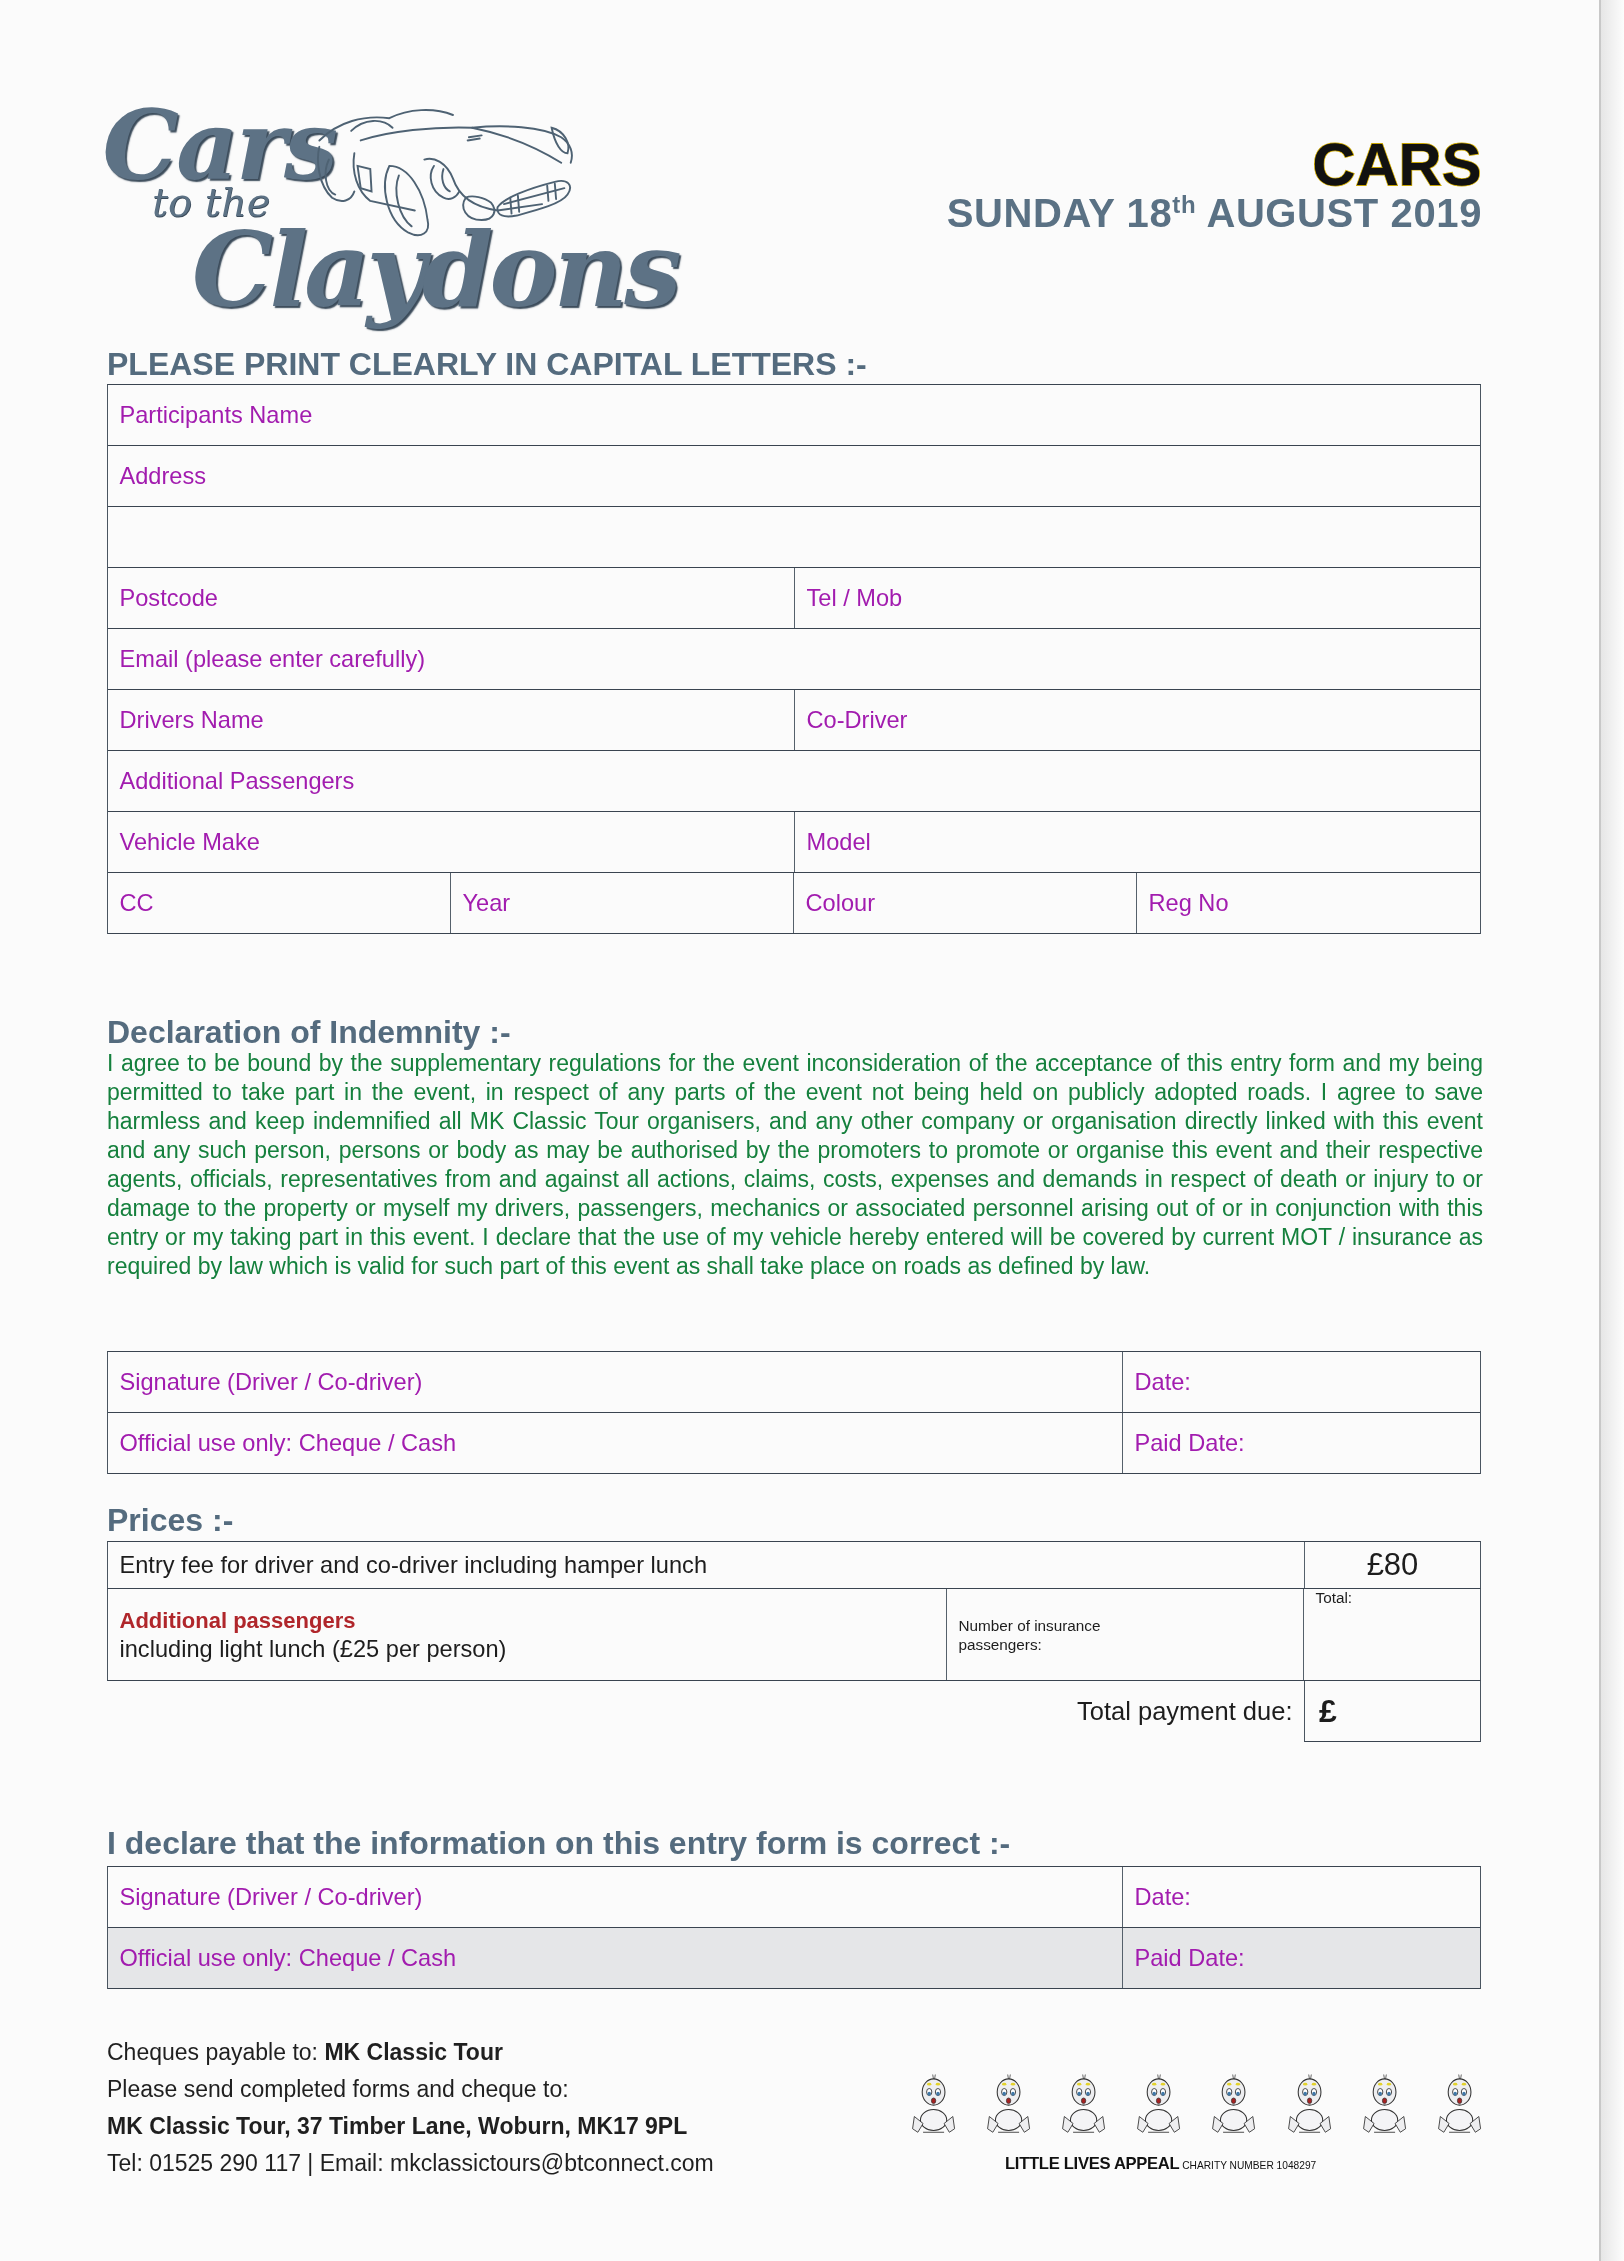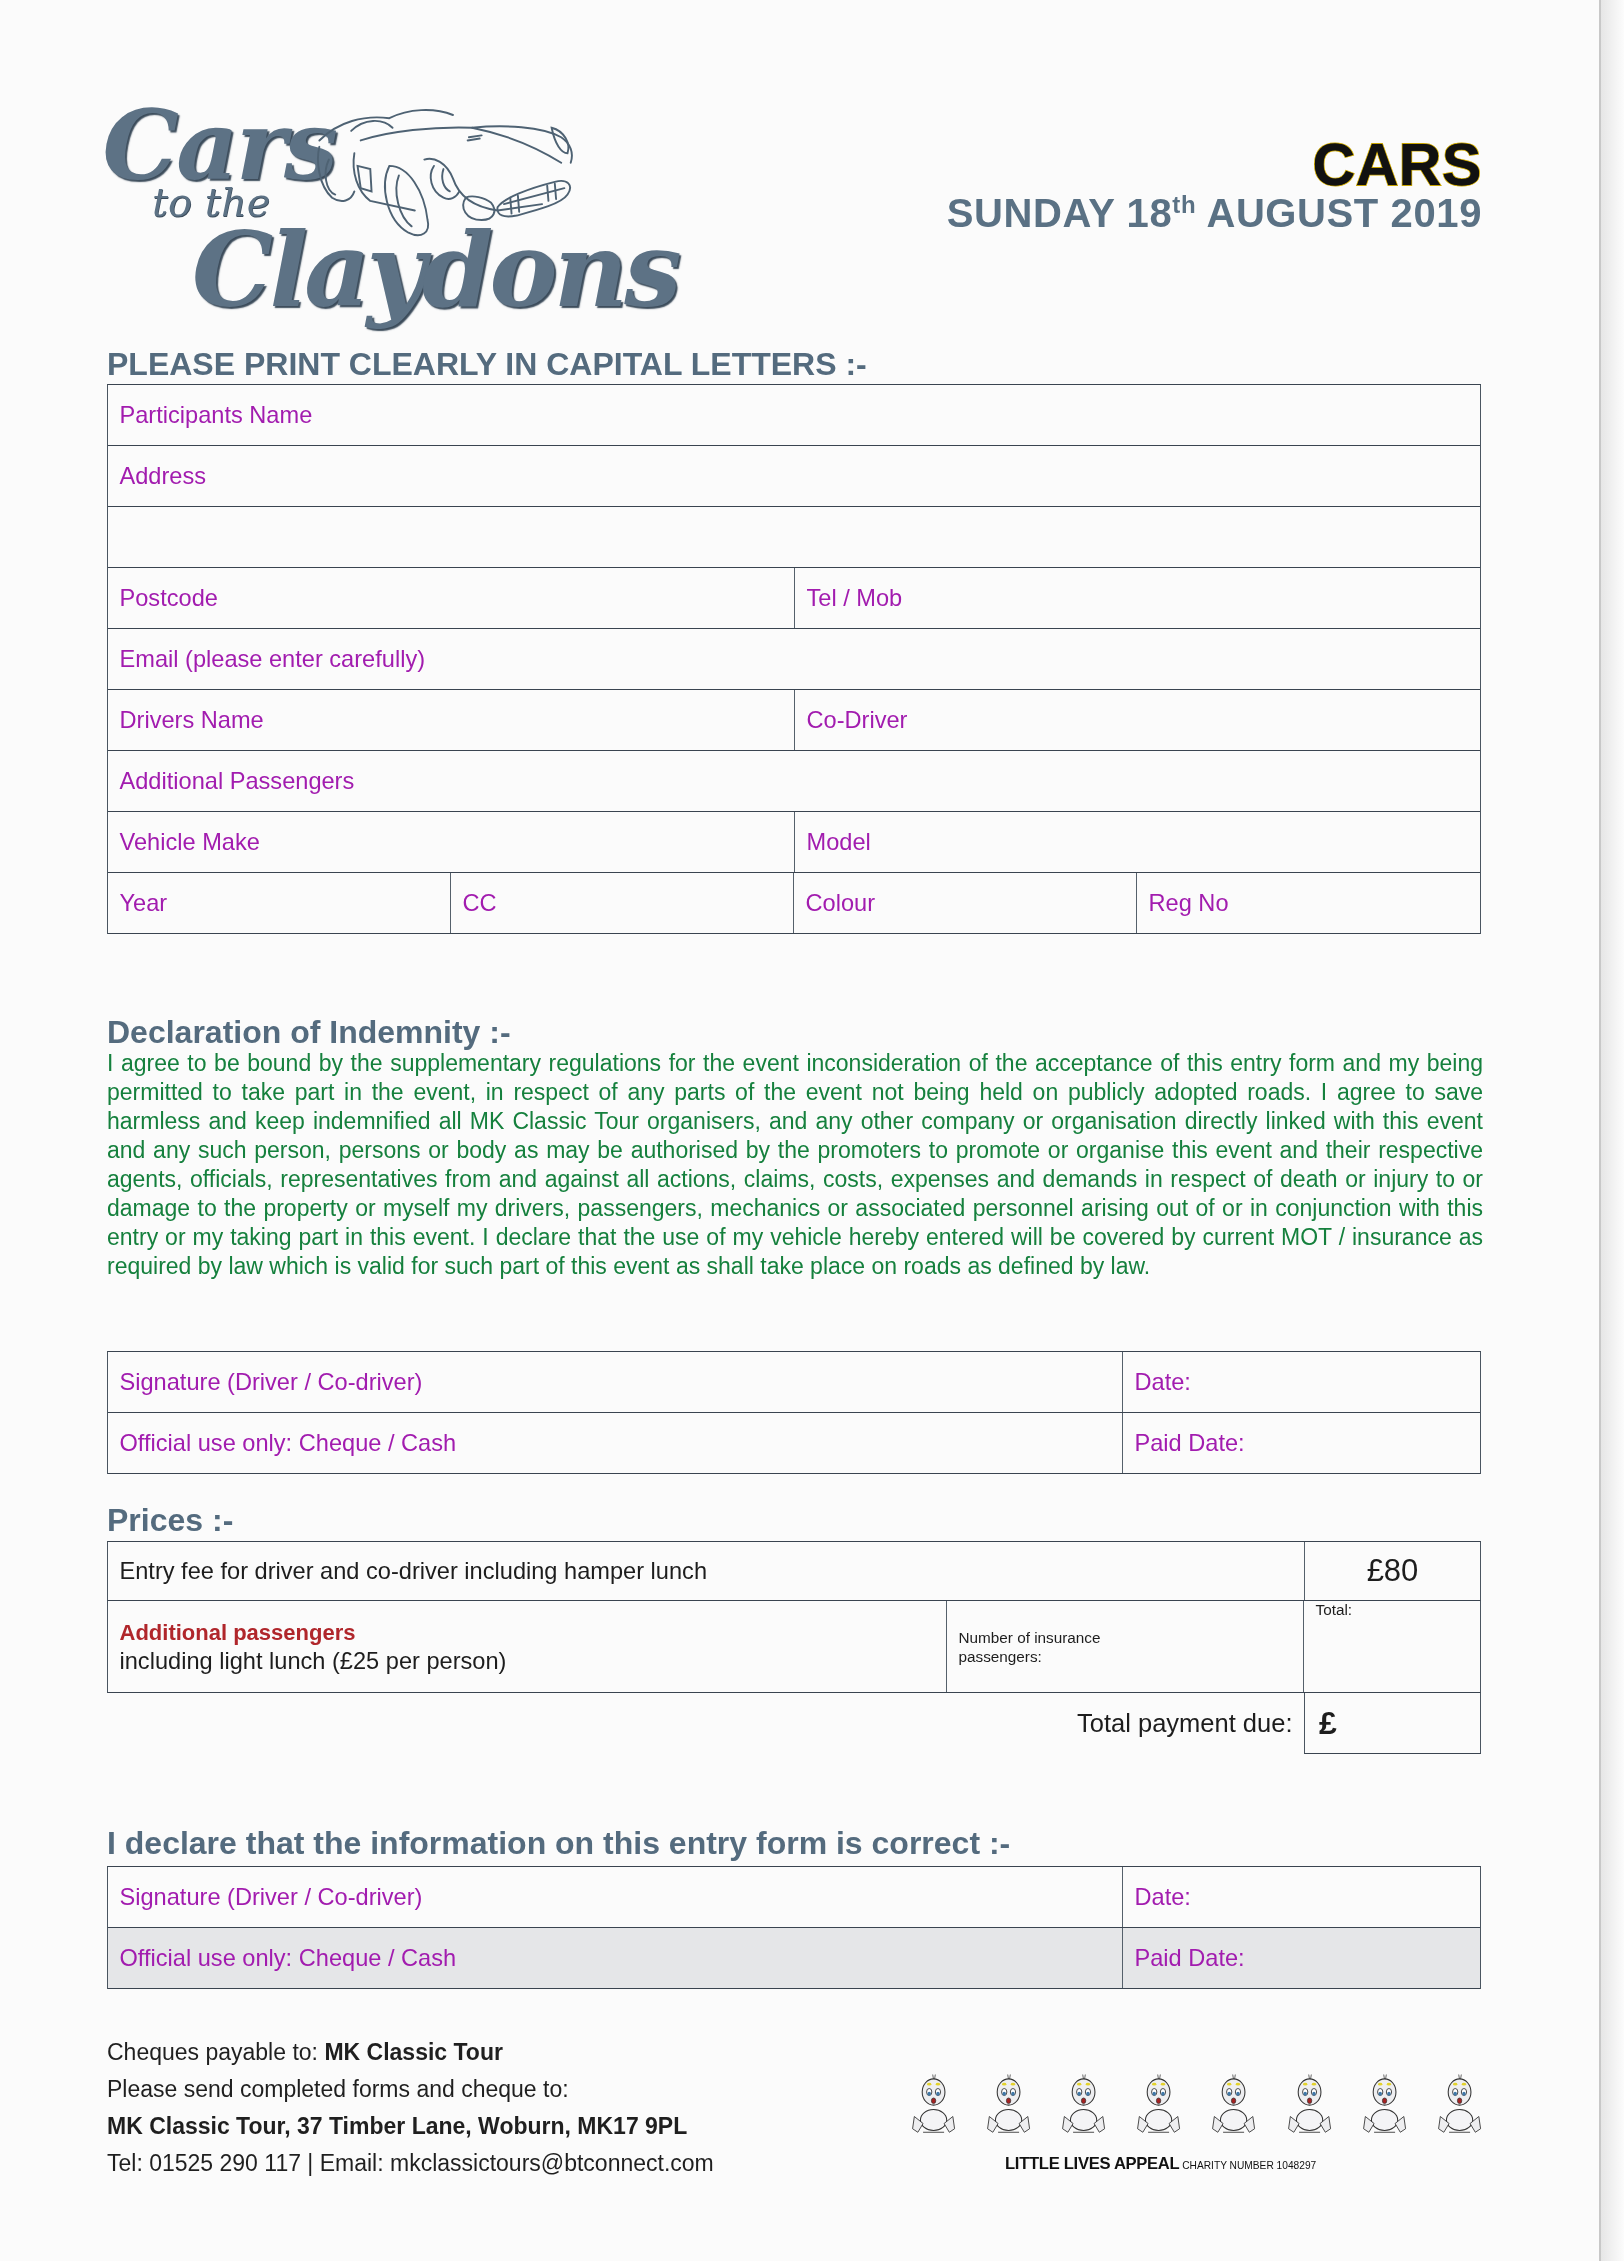--- a/index.html
+++ b/index.html
@@ -35,21 +35,21 @@
     .w-half { width: 687px; }
     .w-rest { flex: 1; }
     .w-q { width: 343px; }
     .w-sig { width: 1015px; }
 
     
     .declaration-body { position: absolute; left: 107px; top: 1049px; width: 1376px; font-size: 23px; line-height: 29px; color: #15803d; text-align: justify; }
 
     
     .prices-grid { position: absolute; left: 107px; top: 1541px; width: 1374px; }
-    .p-row1 { position: relative; height: 60px; border-top: 1.9px solid #3a4450; border-left: 1.3px solid #4a5560; border-right: 1.3px solid #4a5560; border-bottom: 1.9px solid #3a4450; display: flex; }
+    .p-row1 { position: relative; height: 48px; border-top: 1.9px solid #3a4450; border-left: 1.3px solid #4a5560; border-right: 1.3px solid #4a5560; border-bottom: 1.9px solid #3a4450; display: flex; }
     .p-row2 { position: relative; height: 92px; border-left: 1.3px solid #4a5560; border-right: 1.3px solid #4a5560; border-bottom: 1.9px solid #3a4450; display: flex; }
     .p-row3 { position: relative; height: 61px; display: flex; }
     .p-desc { width: 1197px; display: flex; align-items: center; padding-left: 11.5px; font-size: 23.6px; border-right: 1.3px solid #55606b; }
     .p-amount { flex: 1; display: flex; align-items: center; justify-content: center; font-size: 31px; }
     .p-addl { width: 839px; padding-left: 11.5px; display: flex; flex-direction: column; justify-content: center; border-right: 1.3px solid #55606b; font-size: 23.6px; line-height: 28px; }
     .p-addl-title { color: #b0262b; font-weight: bold; font-size: 22px; }
     .p-num { width: 357px; padding-left: 11.5px; display: flex; align-items: center; font-size: 15.3px; line-height: 19px; border-right: 1.3px solid #55606b; }
     .p-total { flex: 1; padding-left: 11.5px; display: flex; align-items: flex-start; font-size: 15.3px; }
     .p-due-label { width: 1197px; display: flex; align-items: center; justify-content: flex-end; padding-right: 11.5px; font-size: 25.5px; }
     .p-due-box { flex: 1; border-left: 1.3px solid #4a5560; border-right: 1.3px solid #4a5560; border-bottom: 1.9px solid #3a4450; display: flex; align-items: center; padding-left: 14px; font-size: 32px; font-weight: bold; }
@@ -152,24 +152,24 @@
   <div class="row">
     <div class="cell w-half">
         <span>Vehicle Make</span>
       </div>
     <div class="cell w-rest">
         <span>Model</span>
       </div>
   </div>
   <div class="row">
     <div class="cell w-q">
+        <span>CC</span>
+      </div>
+    <div class="cell w-q">
         <span>Year</span>
-      </div>
-    <div class="cell w-q">
-        <span>CC</span>
       </div>
     <div class="cell w-q">
         <span>Colour</span>
       </div>
     <div class="cell w-rest">
         <span>Reg No</span>
       </div>
   </div>
 </div>
 

